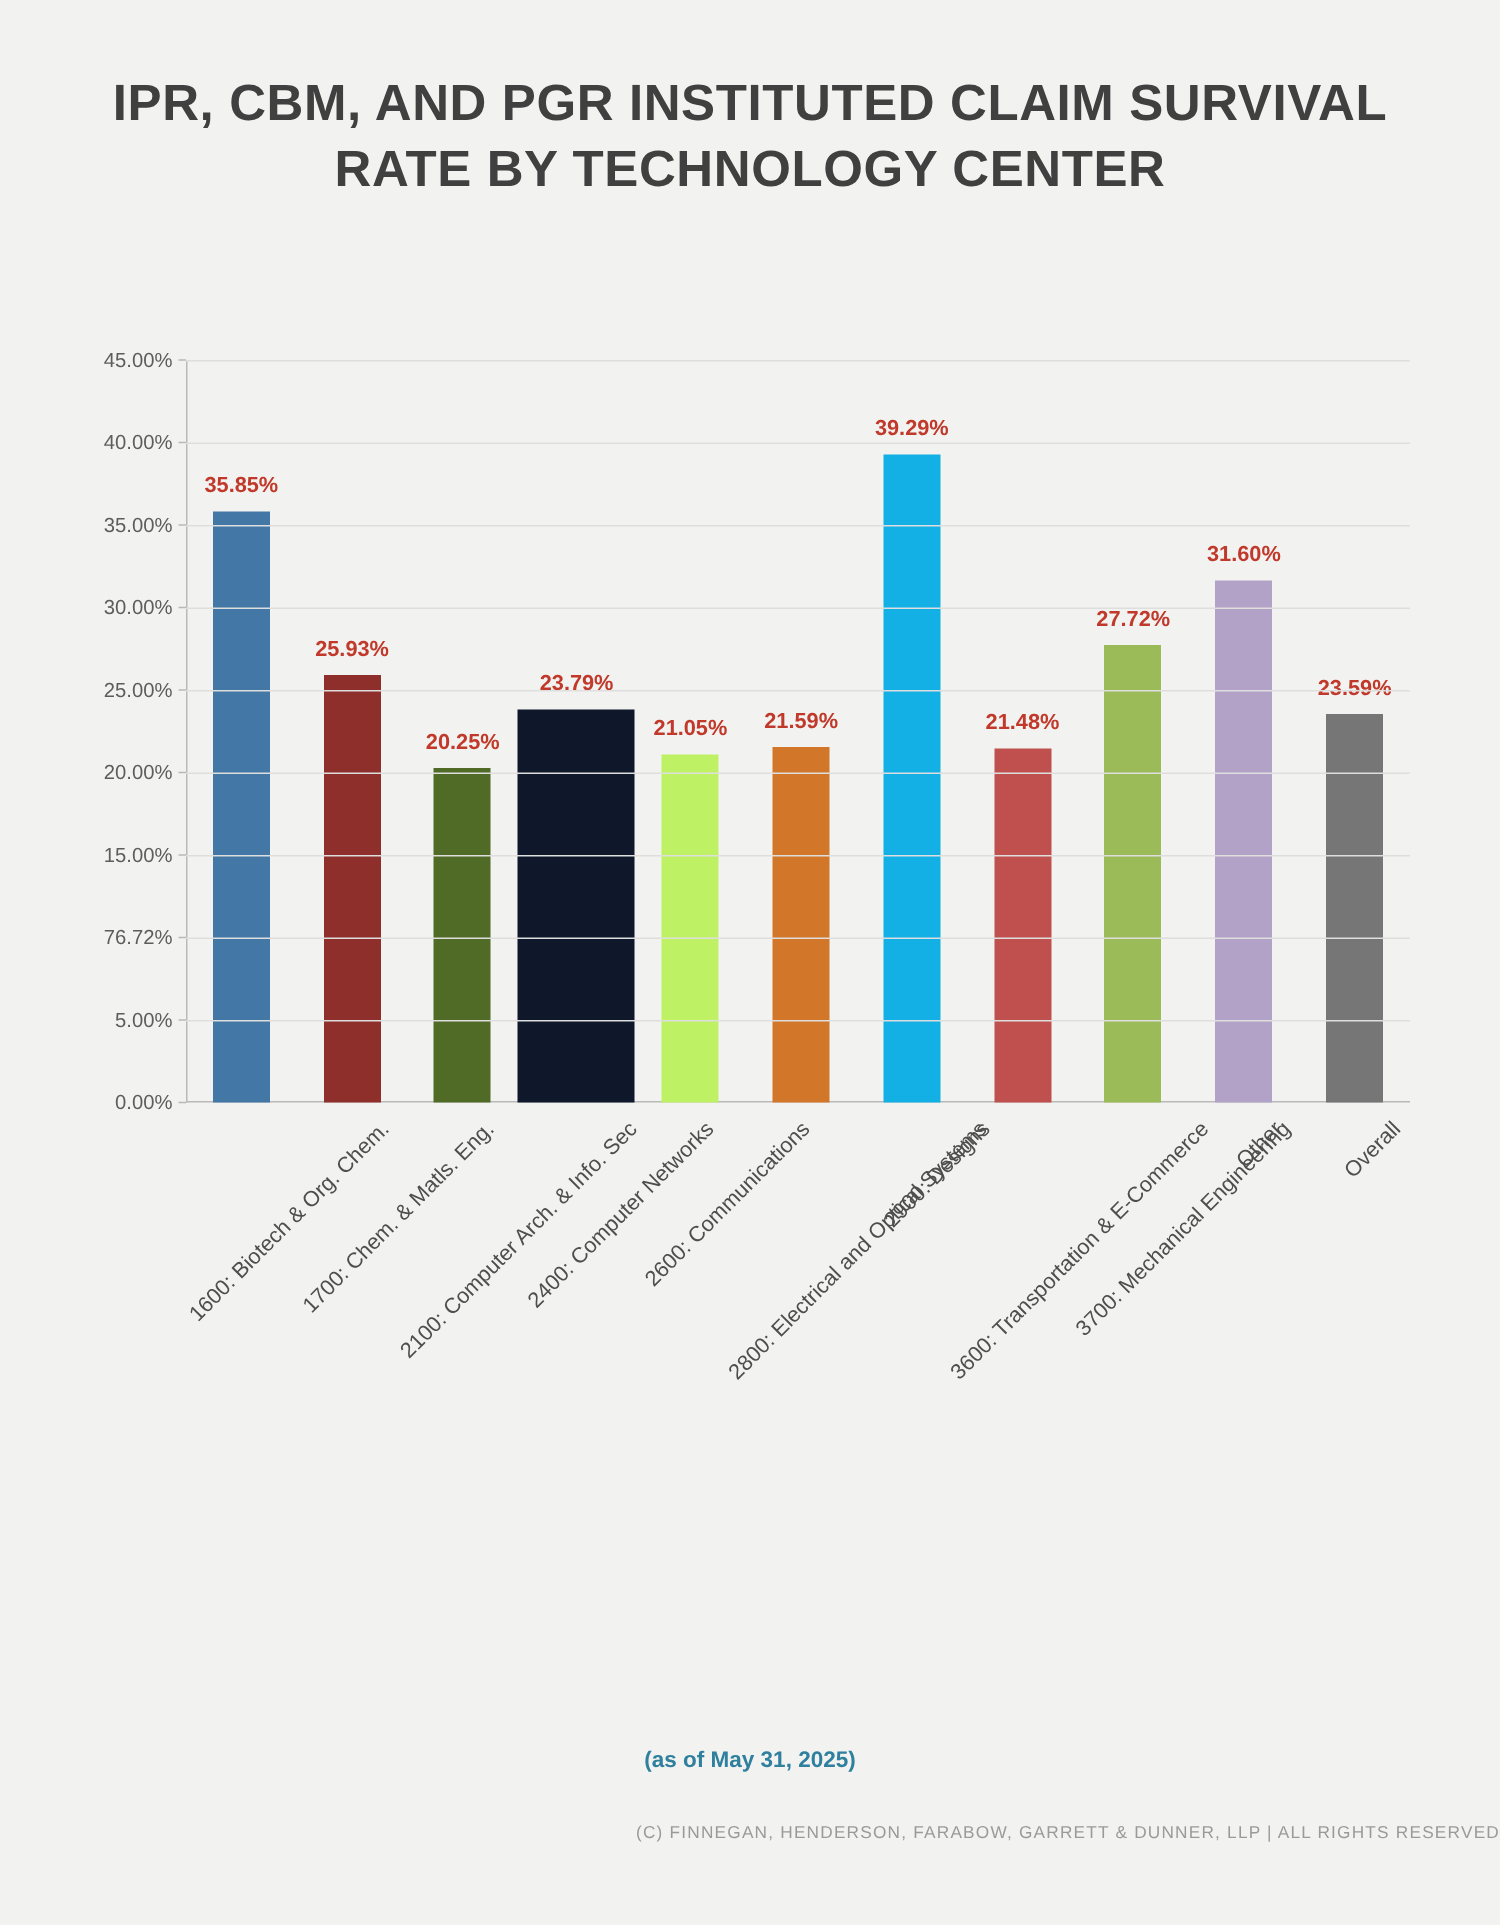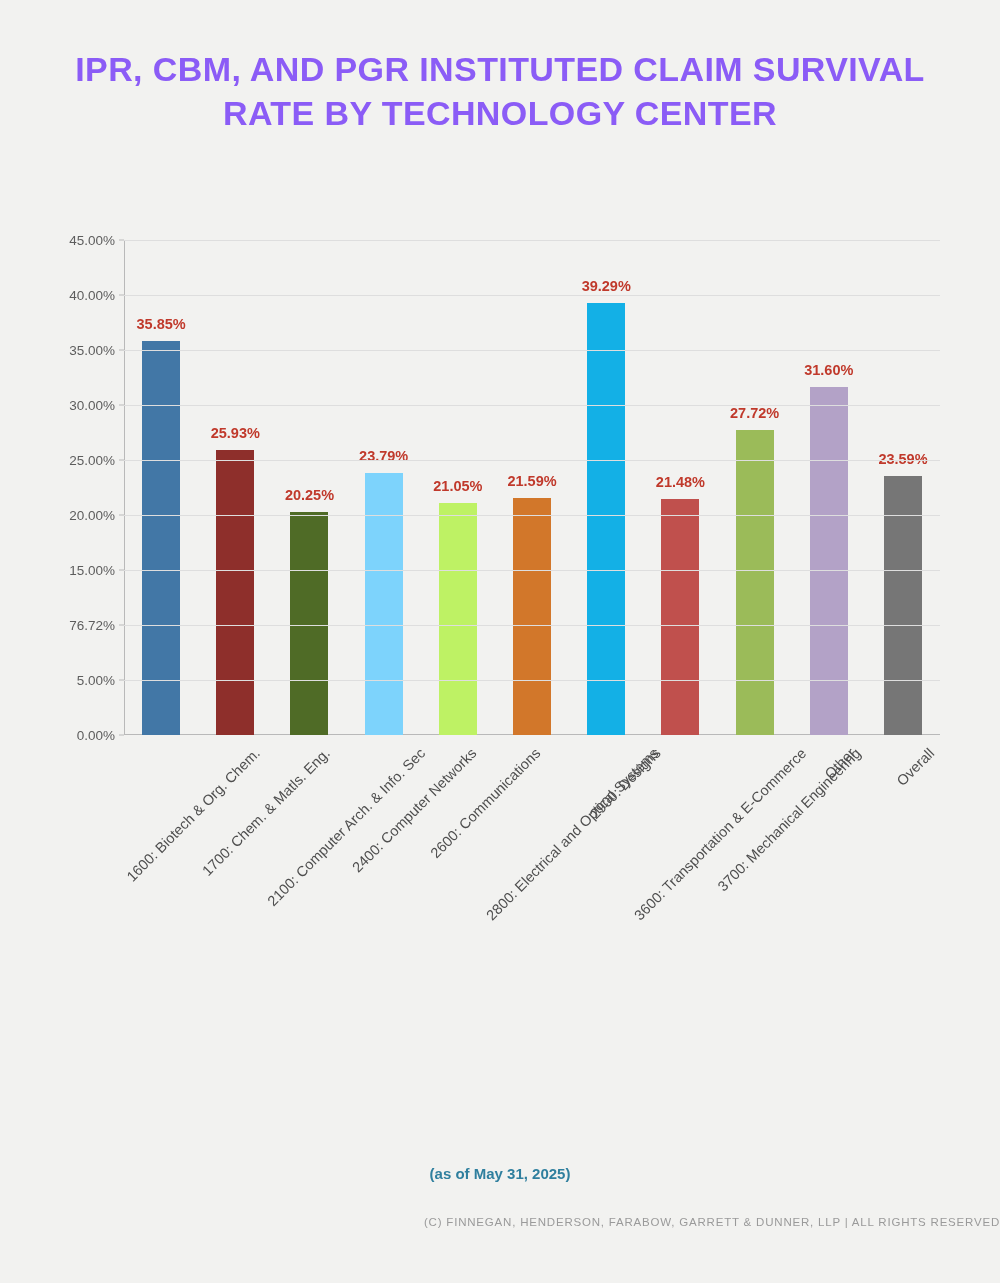--- a/index.html
+++ b/index.html
@@ -22,21 +22,21 @@
     box-sizing: border-box;
   }
 
   
   .title {
     position: absolute;
     top: 48px;
     left: 60px;
     width: 880px;
     text-align: center;
-    color: #8b5cf6;
+    color: #404040;
     font-weight: bold;
     font-size: 34px;
     line-height: 1.28;
     letter-spacing: 0.4px;
     text-transform: uppercase;
   }
 
   
   .chart-wrap {
     position: absolute;
@@ -200,21 +200,21 @@
             <div class="bar" title="1700: Chem. &amp; Matls. Eng. 25.93%" style="height: 57.6222%; background: rgb(142, 47, 43);">
               <div class="bar-label" style="color: rgb(192, 57, 43);">25.93%</div>
             </div>
           </div>
           <div class="bar-slot">
             <div class="bar" title="2100: Computer Arch. &amp; Info. Sec 20.25%" style="height: 45%; background: rgb(79, 107, 38);">
               <div class="bar-label" style="color: rgb(192, 57, 43);">20.25%</div>
             </div>
           </div>
           <div class="bar-slot">
-            <div class="bar" title="2400: Computer Networks 23.79%" style="height: 52.8667%; background: #7dd3fc;">
+            <div class="bar" title="2400: Computer Networks 23.79%" style="height: 52.8667%; background: #0f172a; padding-left: 40px;">
               <div class="bar-label" style="color: rgb(192, 57, 43);">23.79%</div>
             </div>
           </div>
           <div class="bar-slot">
             <div class="bar" title="2600: Communications 21.05%" style="height: 46.7778%; background: #bef264;">
               <div class="bar-label" style="color: rgb(192, 57, 43);">21.05%</div>
             </div>
           </div>
           <div class="bar-slot">
             <div class="bar" title="2800: Electrical and Optical Systems 21.59%" style="height: 47.9778%; background: rgb(210, 119, 42);">

